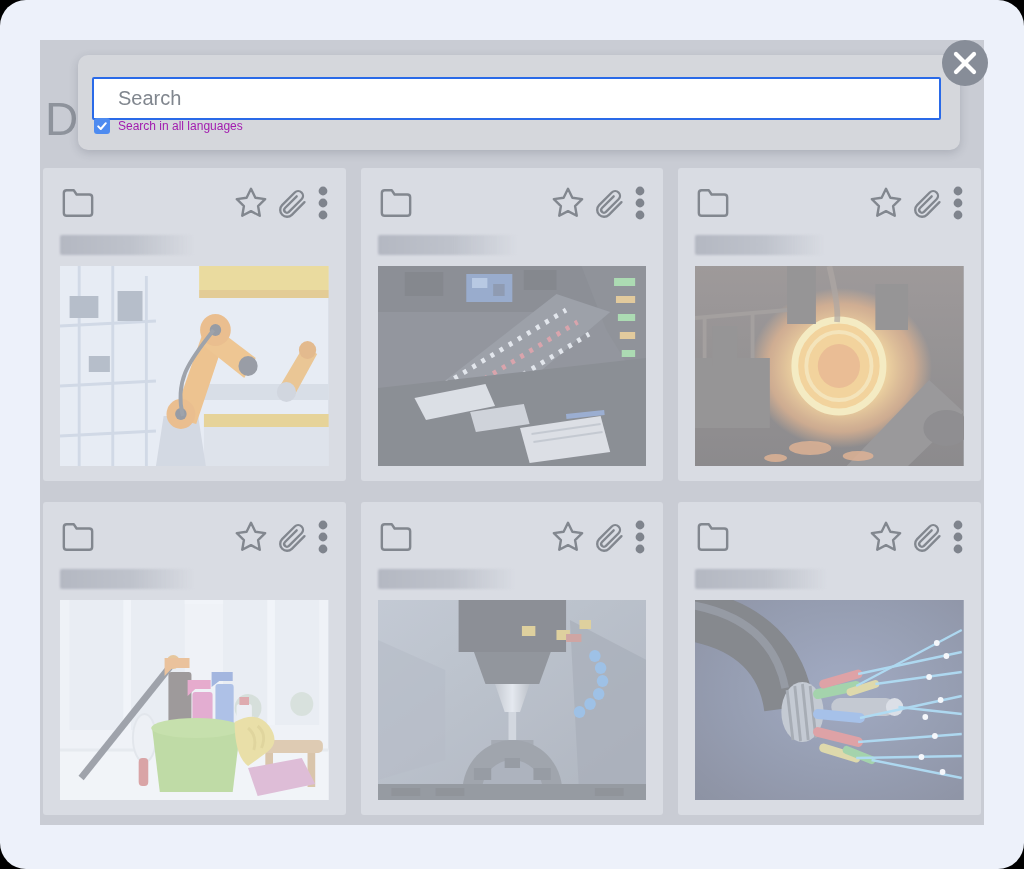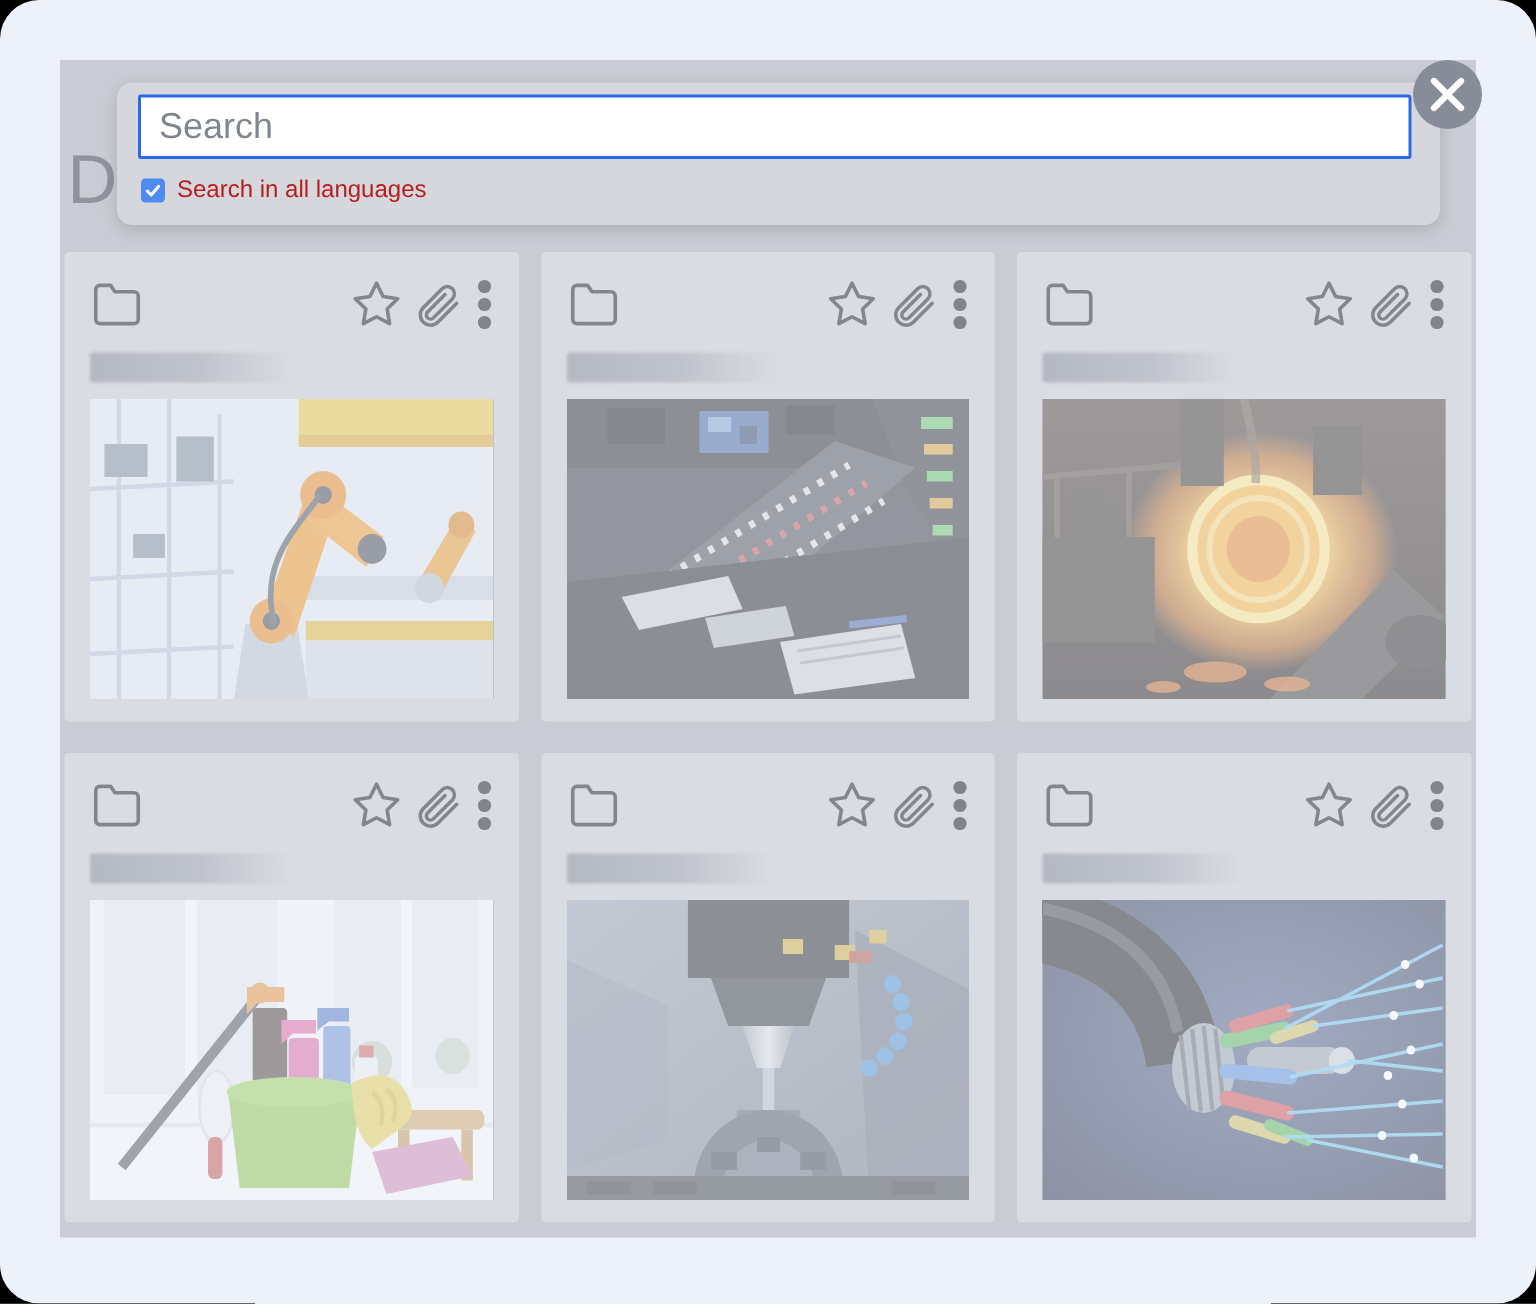--- a/index.html
+++ b/index.html
@@ -20,29 +20,29 @@
   .clip{margin-left:7px;}
   .title-bar{height:20px;margin-top:13px;border-radius:2px;filter:blur(1.2px);
              background:linear-gradient(90deg,#b4b8c2 0%,#bfc3cc 55%,rgba(201,205,213,0) 100%);}
   .thumb{position:relative;margin-top:11px;height:200px;overflow:hidden;background:#9aa2ae;}
   .thumb svg{position:absolute;inset:0;width:100%;height:100%;}
   .thumb::after{content:"";position:absolute;inset:0;background:rgba(235,239,247,.52);}
 
   
   .search-panel{position:absolute;left:78px;top:55px;width:882px;height:95px;background:#d5d7dc;
                 border-radius:10px;box-shadow:0 3px 10px rgba(40,45,60,.18);}
-  .search-input{position:absolute;left:14px;top:8px;width:849px;height:43px;box-sizing:border-box;
-                border:2px solid #2a6ae8;border-radius:2px;background:#fff;font-size:24px;
-                font-family:"Liberation Sans",sans-serif;color:#3c4043;padding:0 12px;outline:none;}
+  .search-input{position:absolute;left:14px;top:22px;width:849px;height:43px;box-sizing:border-box;
+                border:2px solid #2a6ae8;border-radius:2px;background:#fff;font-size:20px;
+                font-family:"Liberation Sans",sans-serif;color:#3c4043;padding:0 24px;outline:none;}
   .search-input::placeholder{color:#80868e;}
   .checkbox-row{position:absolute;left:16px;top:63px;display:flex;align-items:center;gap:8px;}
   .checkbox{width:16px;height:16px;border-radius:3px;background:#4e8bf0;display:flex;
             align-items:center;justify-content:center;}
   .checkbox svg{display:block;}
-  .checkbox-label{font-size:16px;color:#b91c1c;}
+  .checkbox-label{font-size:12px;color:#a21caf;}
 
   .close-button{position:absolute;left:942px;top:40px;width:46px;height:46px;border-radius:50%;
                 background:#878d98;display:flex;align-items:center;justify-content:center;cursor:pointer;}
 </style>
 </head>
 <body>
 
 <div class="screen">
 
   <div class="app-panel">

